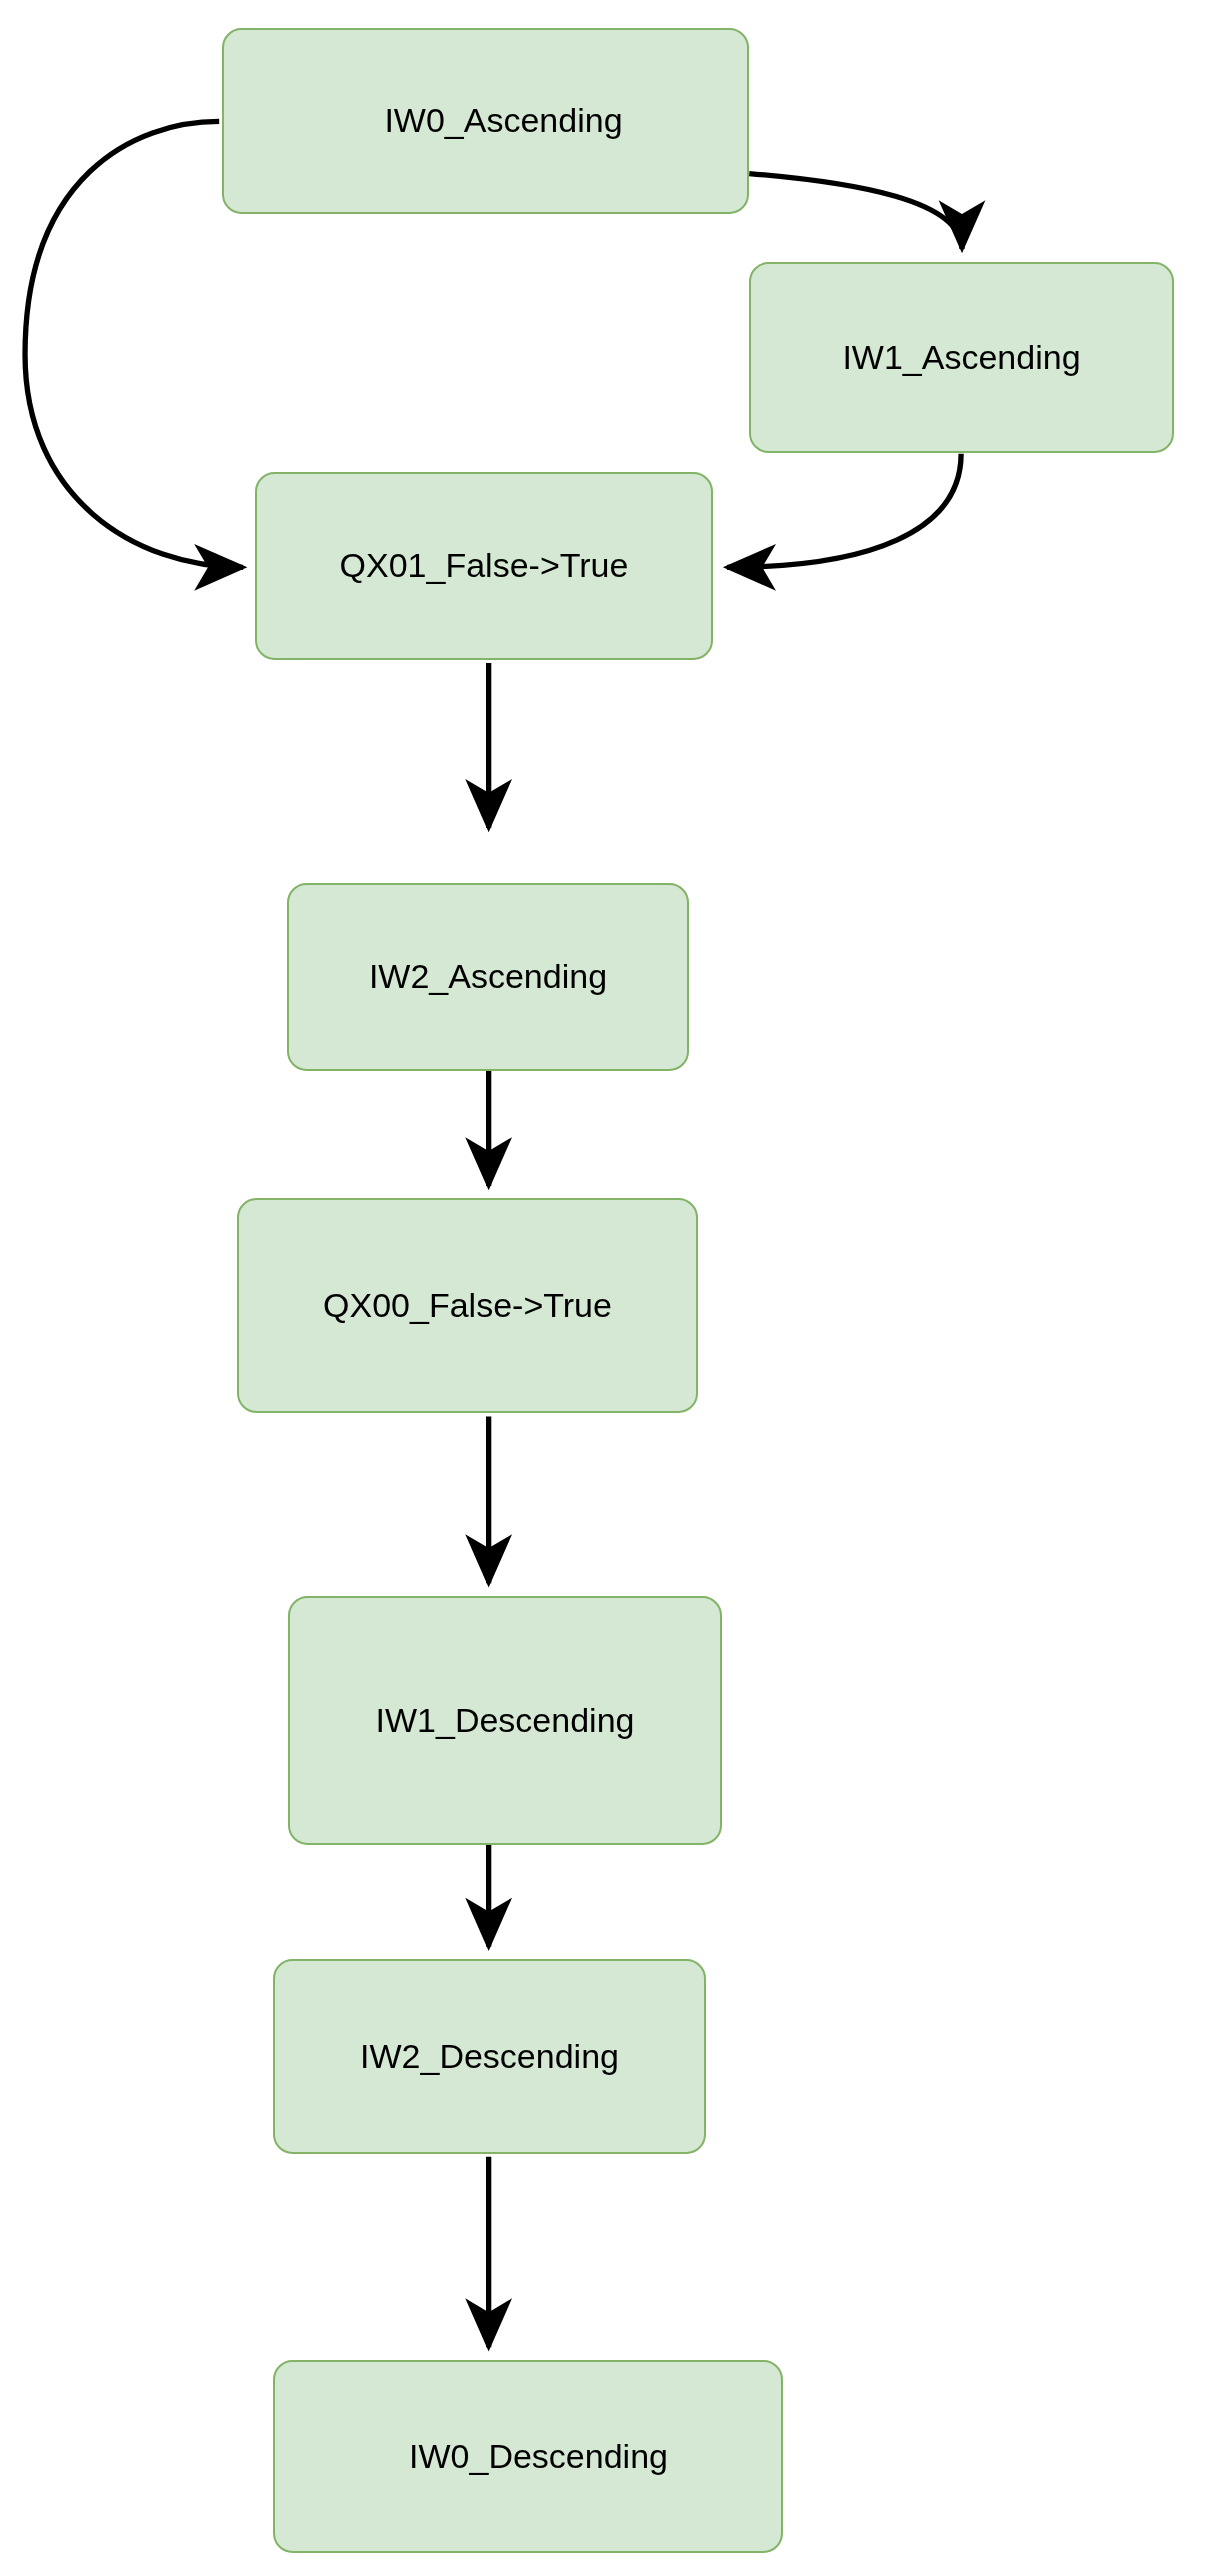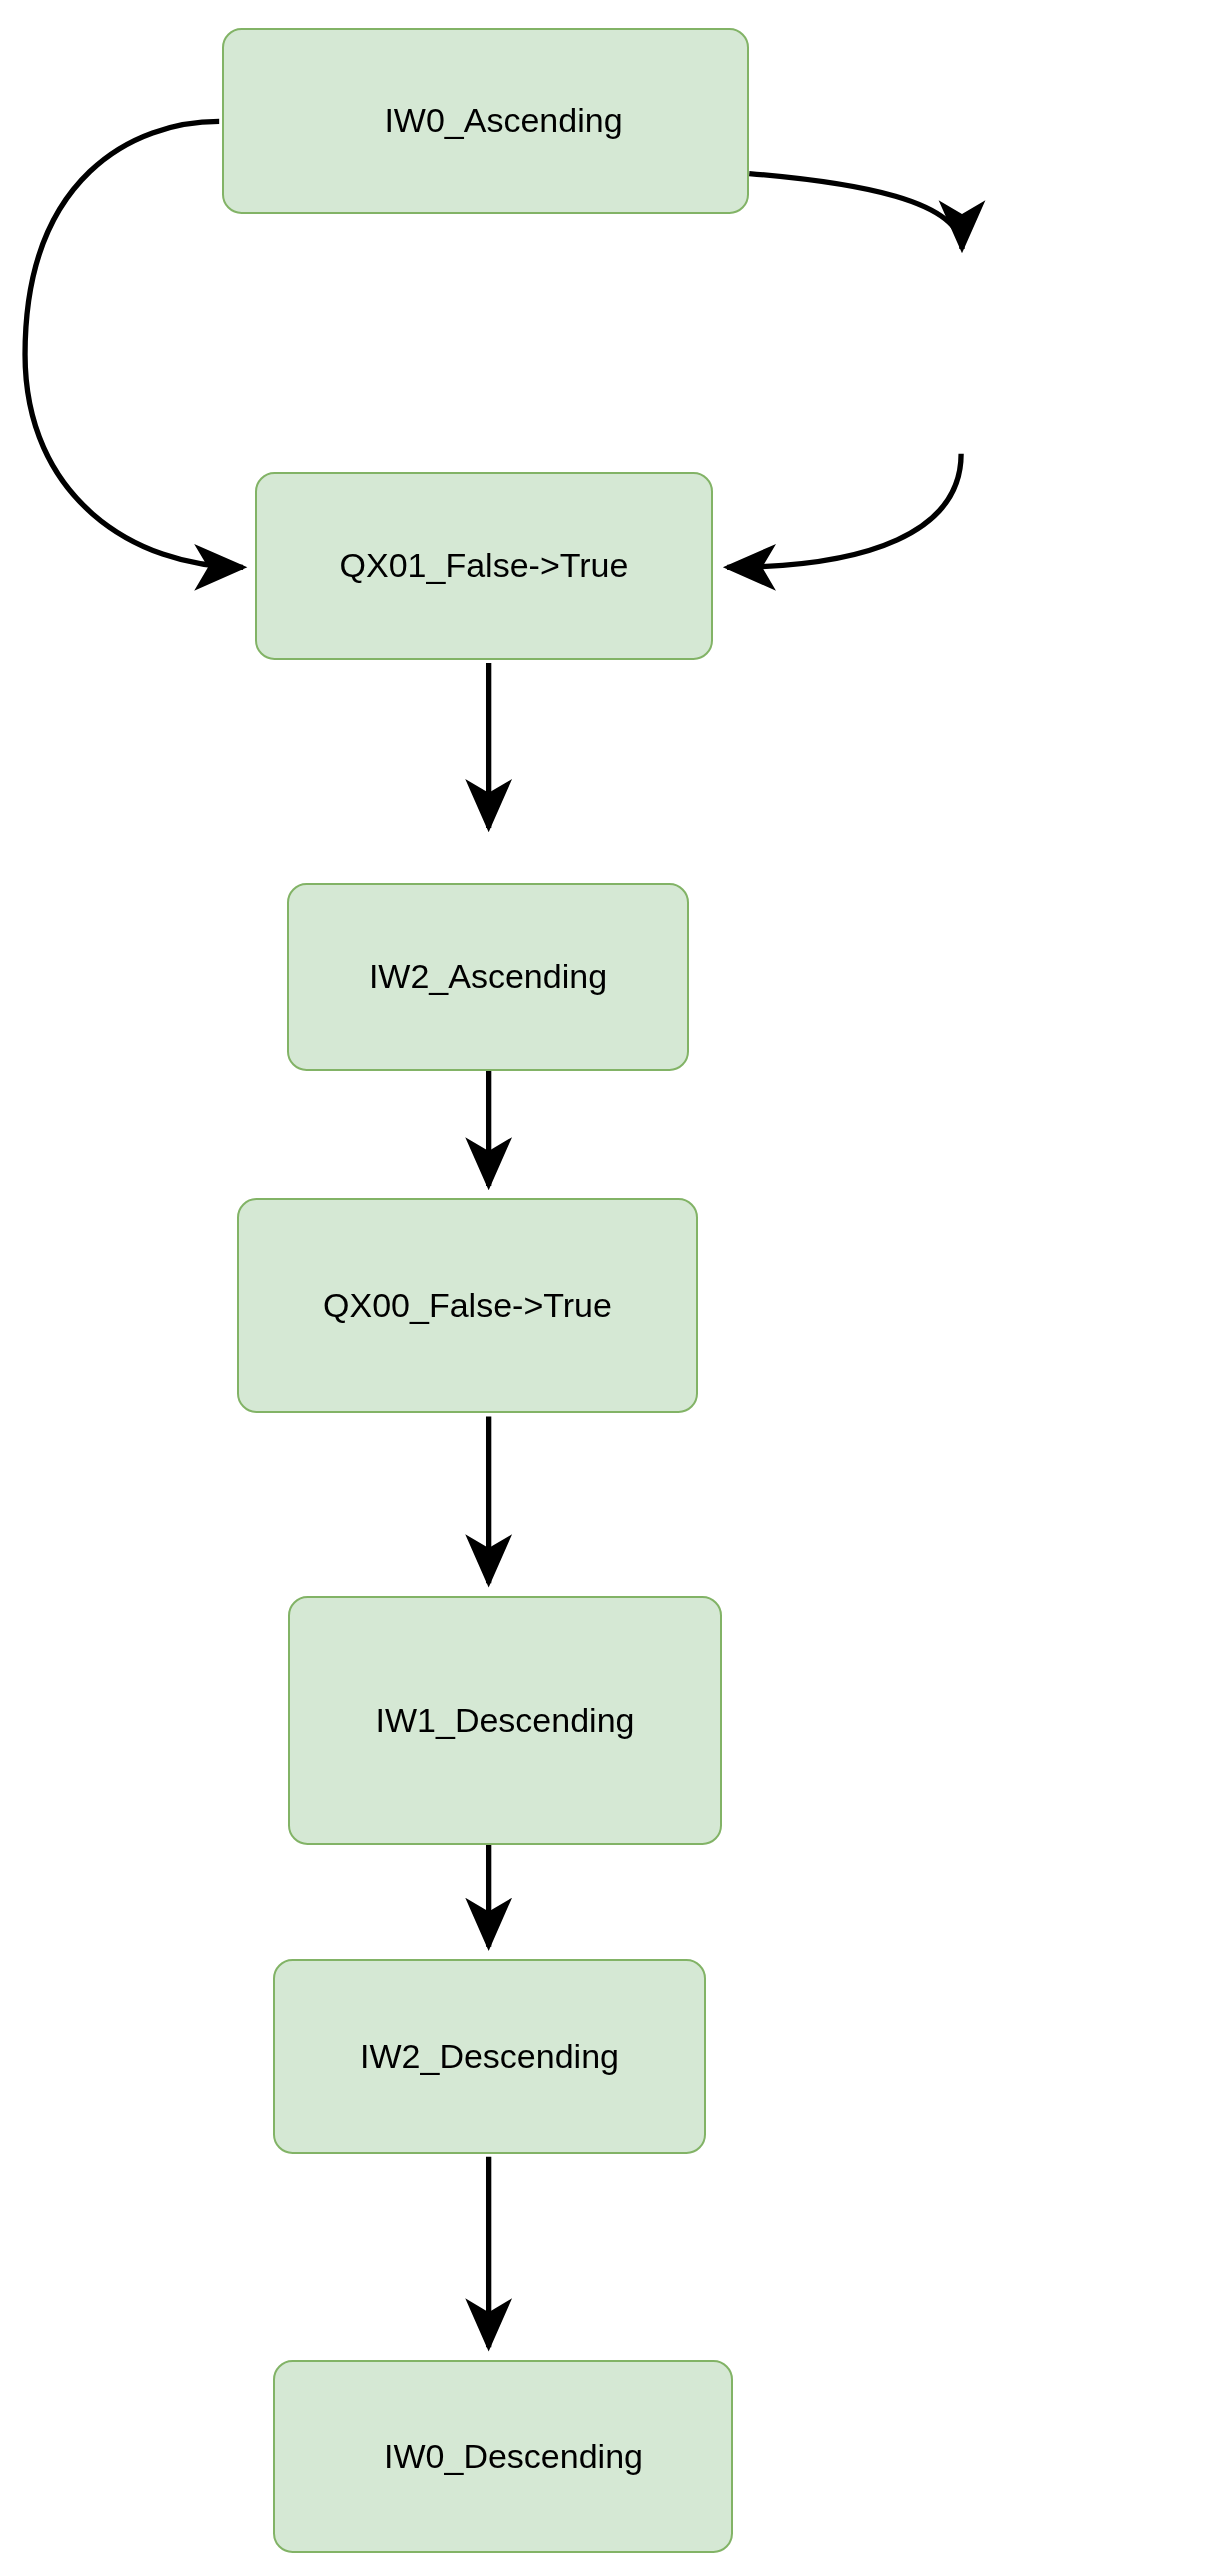--- a/index.html
+++ b/index.html
@@ -73,20 +73,23 @@
 
     <path d="M 551,2023 L 551,2196" fill="none" stroke="#000000" stroke-width="6" marker-end="url(#arrowhead)"></path>
 
     <path d="M 551,2433 L 551,2648" fill="none" stroke="#000000" stroke-width="6" marker-end="url(#arrowhead)"></path>
   </svg>
 
   <div class="node" id="node-iw0-ascending" style="left:222px; top:28px; width:527px; height:186px;padding-left:36px;">
     <span class="node-label">IW0_Ascending</span>
   </div>
 
+  <div class="node" id="node-iw1-ascending" style="left:749px; top:262px; width:425px; height:191px;">
+    <span class="node-label">IW1_Ascending</span>
+  </div>
 
   <div class="node" id="node-qx01-false-true" style="left:255px; top:472px; width:458px; height:188px;">
     <span class="node-label">QX01_False-&gt;True</span>
   </div>
 
   <div class="node" id="node-iw2-ascending" style="left:287px; top:840px; width:402px; height:188px;margin-top:43px;">
     <span class="node-label">IW2_Ascending</span>
   </div>
 
   <div class="node" id="node-qx00-false-true" style="left:237px; top:1198px; width:461px; height:215px;">
@@ -94,18 +97,18 @@
   </div>
 
   <div class="node" id="node-iw1-descending" style="left:288px; top:1596px; width:434px; height:249px;">
     <span class="node-label">IW1_Descending</span>
   </div>
 
   <div class="node" id="node-iw2-descending" style="left:273px; top:1959px; width:433px; height:195px;">
     <span class="node-label">IW2_Descending</span>
   </div>
 
-  <div class="node" id="node-iw0-descending" style="left:273px; top:2360px; width:460px; height:193px;padding-left:21px;">
+  <div class="node" id="node-iw0-descending" style="left:273px; top:2360px; width:510px; height:193px;padding-left:21px;">
     <span class="node-label">IW0_Descending</span>
   </div>
 
 </div>
 
 
 </body></html>

